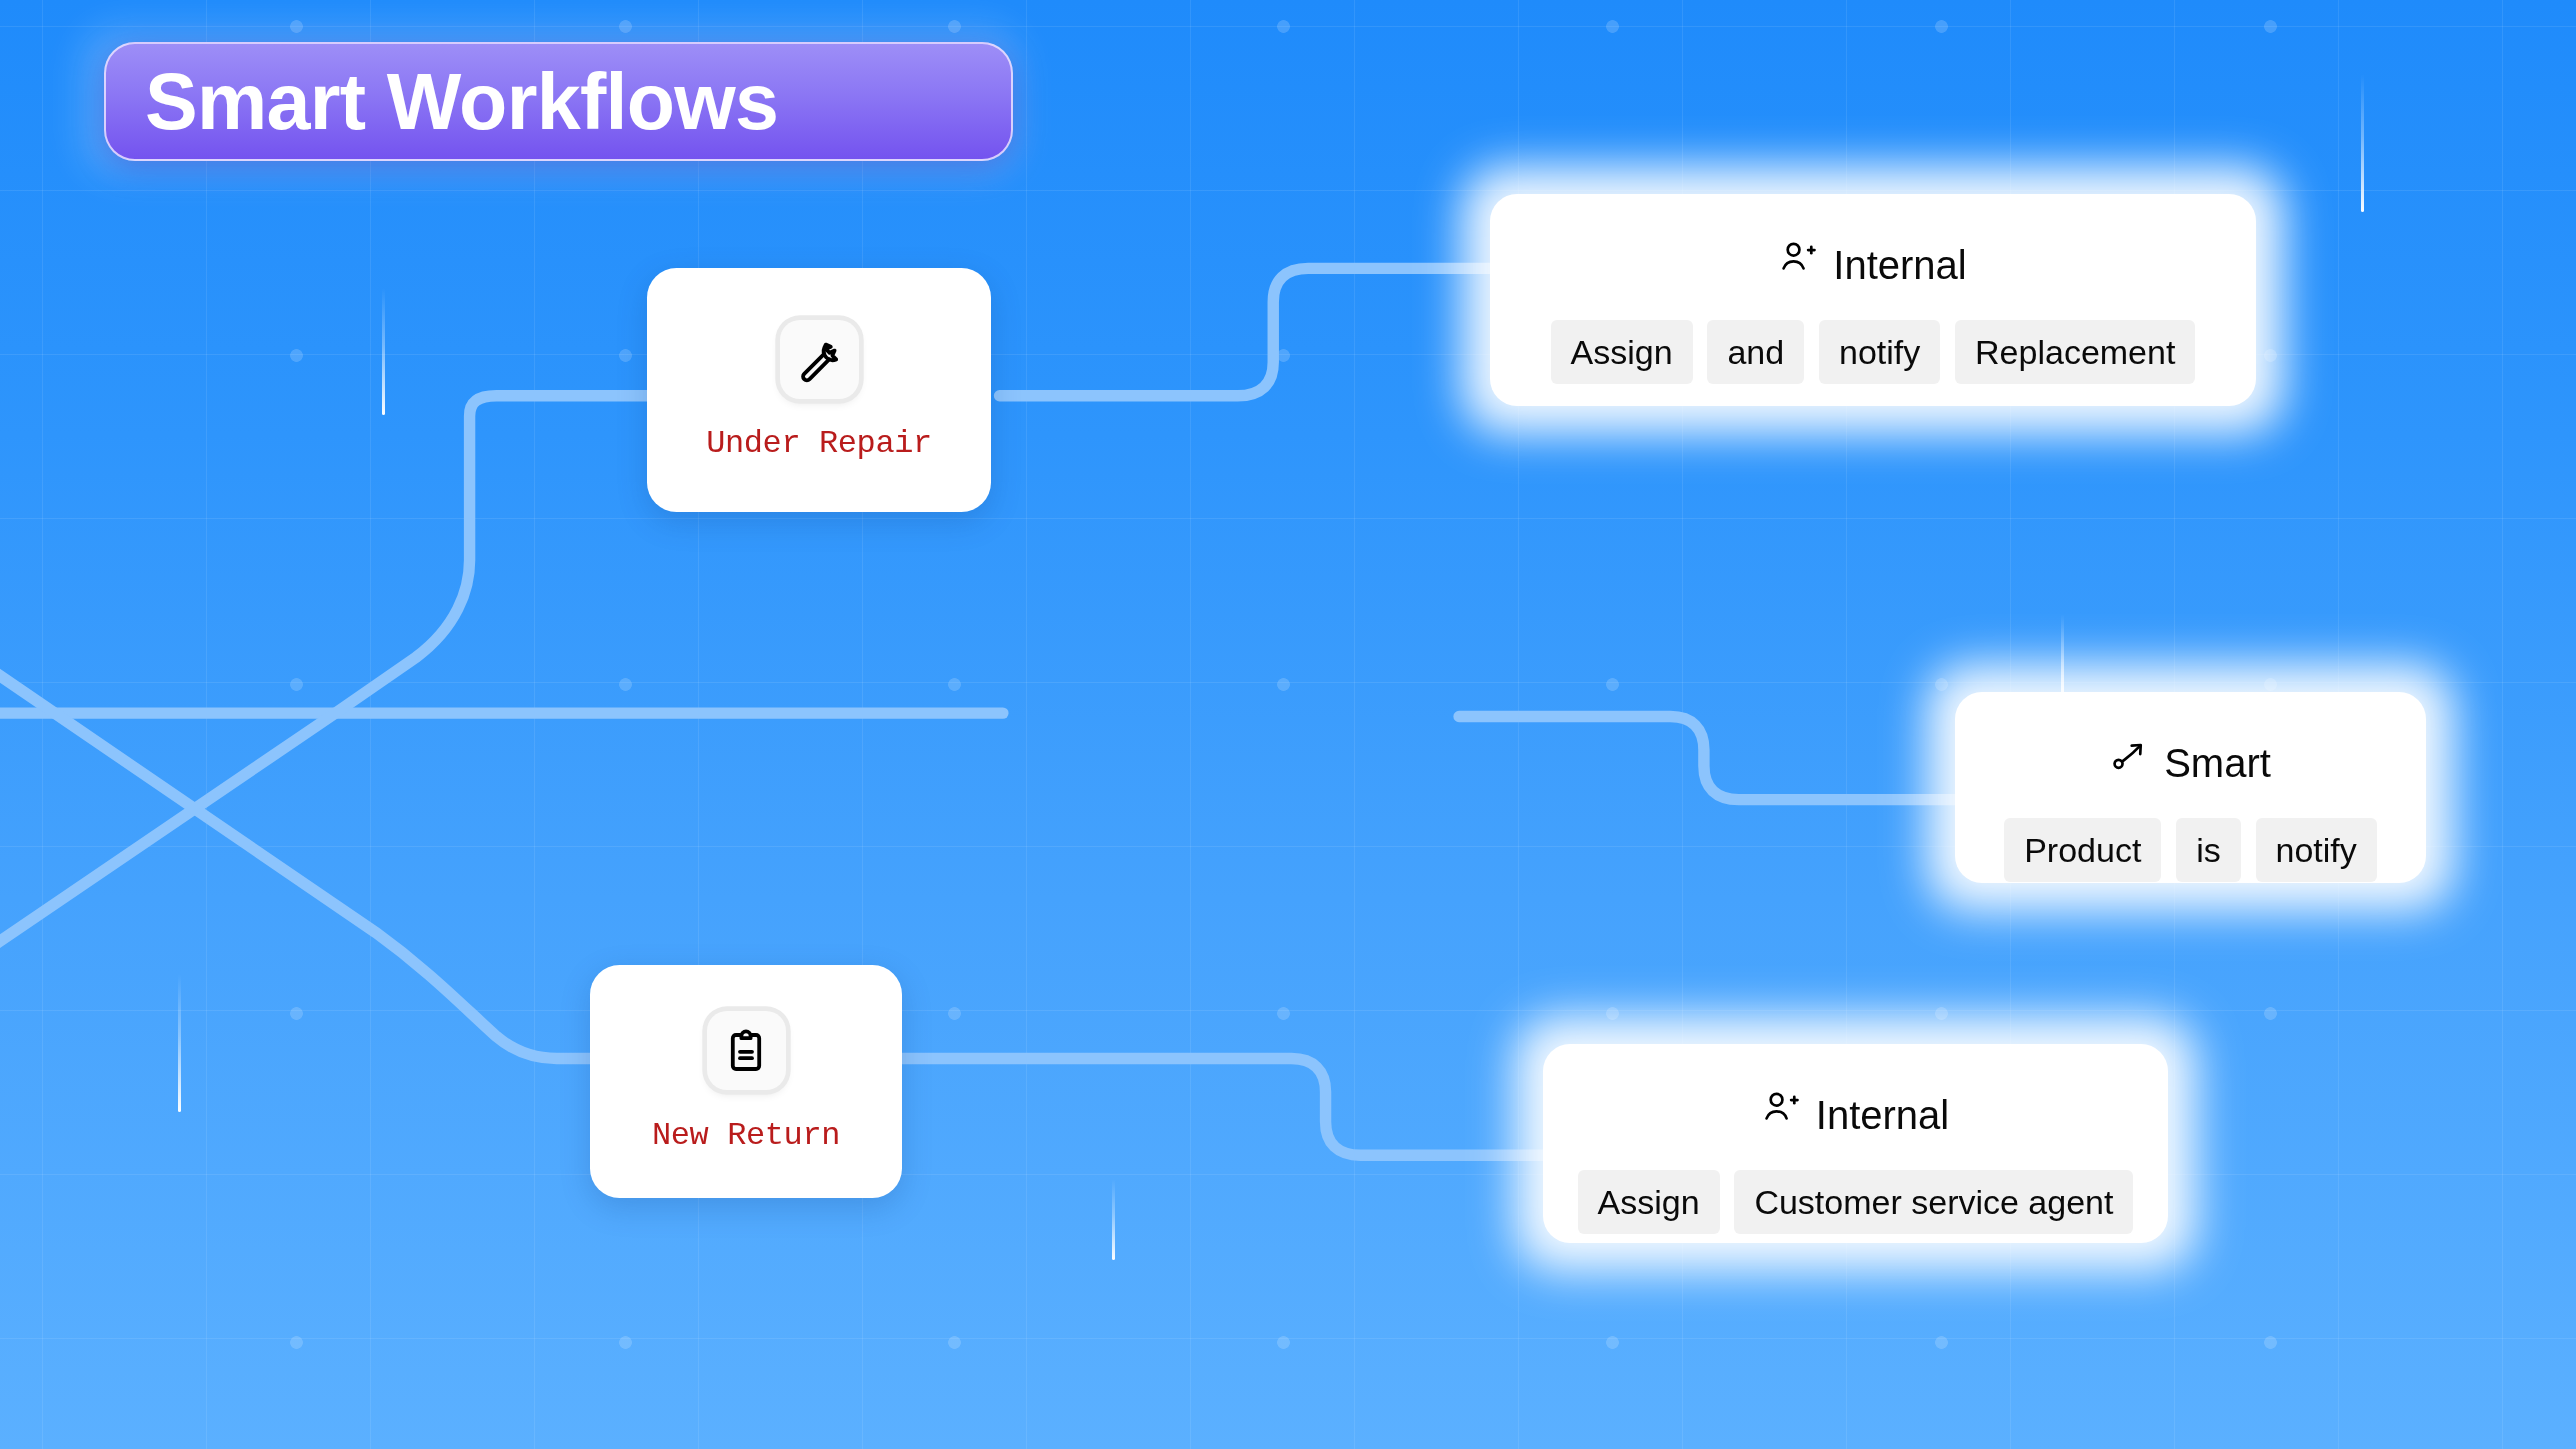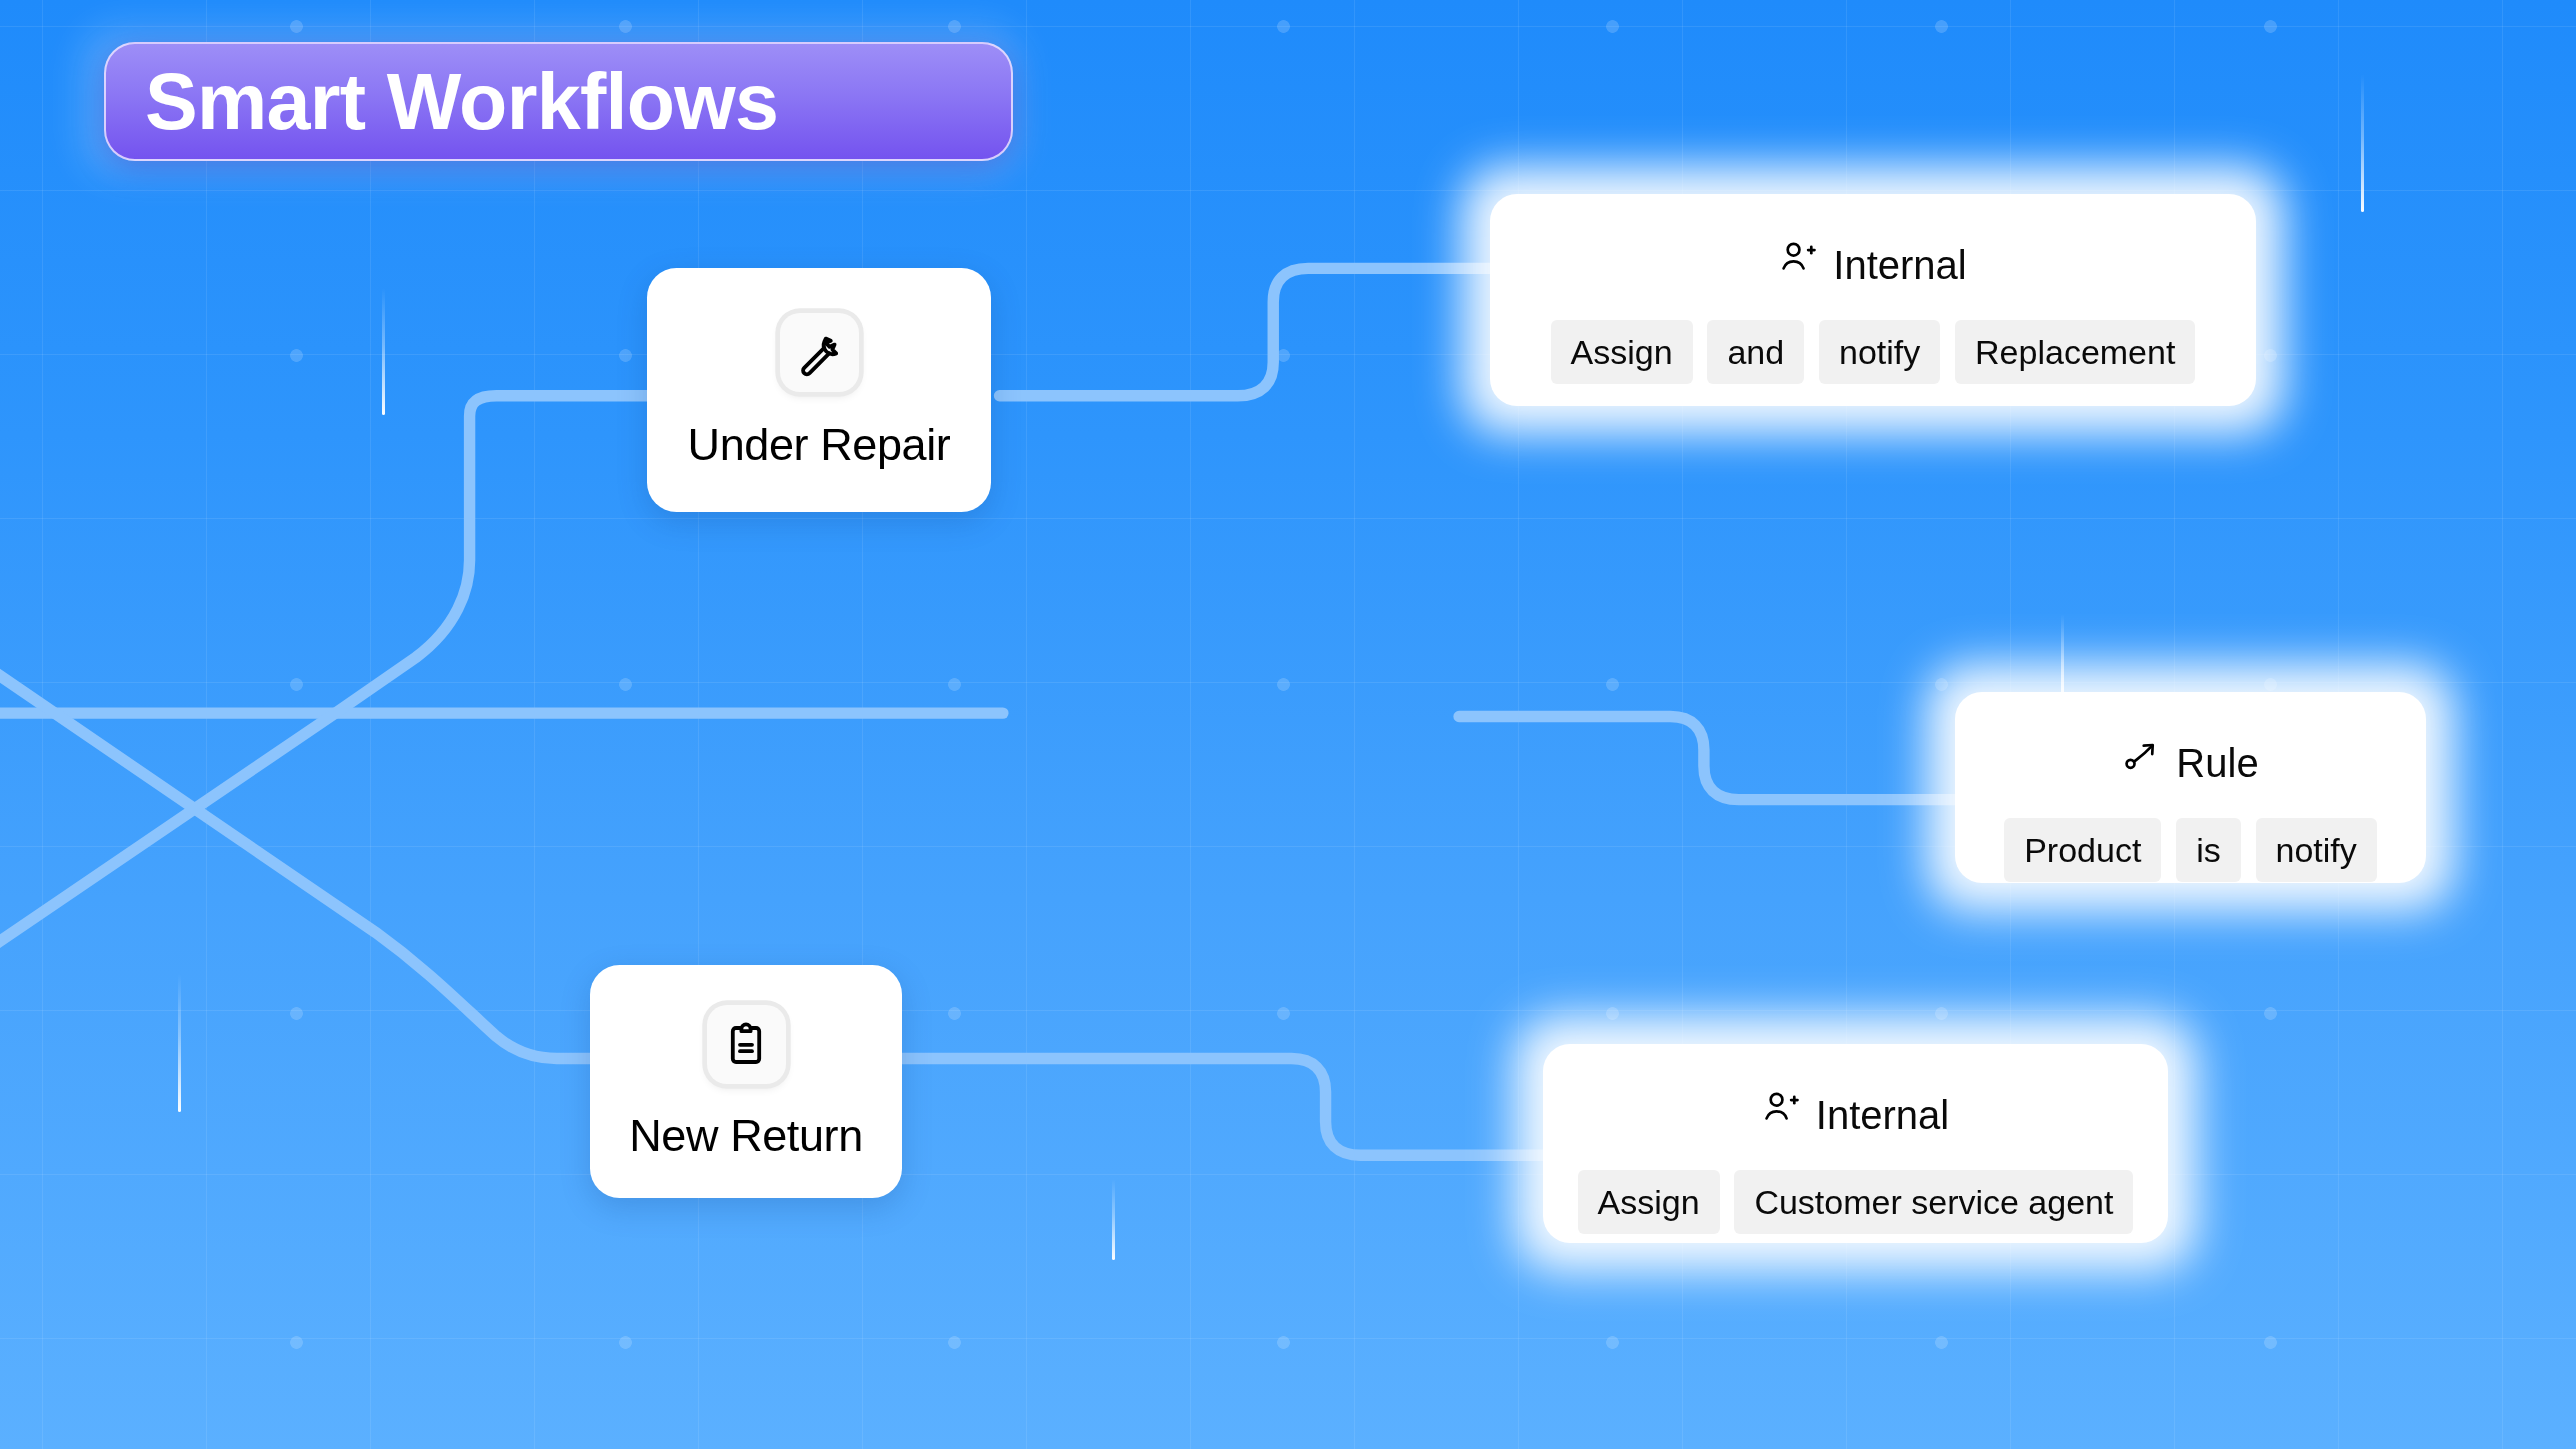--- a/index.html
+++ b/index.html
@@ -107,26 +107,27 @@
     border-radius: 20px;
     background: #fafafa;
     box-shadow: 0 0 0 4.7px #eaeaea, 0 4px 9.4px rgba(0,0,0,0.10);
     display: flex;
     align-items: center;
     justify-content: center;
     margin-bottom: 29.5px;
   }
   .node-icon-box svg { display: block; }
   .node-label {
-    font-size: 45px;
+    font-size: 32px;
     font-weight: 400;
-    color: #000000;
+    color: #b91c1c;
     letter-spacing: -0.4px;
     white-space: nowrap;
     line-height: 1;
+    font-family: Liberation Mono, monospace;
   }
 
   
   .glow-wrap { position: absolute; }
   .glow {
     position: absolute;
     inset: 0;
     border-radius: 42px;
     background: #ffffff;
     filter: blur(23px);
@@ -262,21 +263,21 @@
     <div class="glow"></div>
     <div class="act-card">
       <div class="act-head">
         <span>
           <svg width="38" height="38" viewBox="0 0 24 24" fill="none" stroke="#000" stroke-width="1.7" stroke-linecap="round" stroke-linejoin="round">
             <circle cx="5.4" cy="17.6" r="2.5"></circle>
             <path d="M7.6 16.2C10.6 13.8 13.4 12.2 18.6 6.6"></path>
             <polyline points="13.7,6.1 19.4,5.7 19.1,11.4"></polyline>
           </svg>
         </span>
-        <span class="act-title">Rule</span>
+        <span class="act-title">Smart</span>
       </div>
       <div class="pill-row">
         <span class="pill">Product</span>
         <span class="pill">is</span>
         <span class="pill">notify</span>
       </div>
     </div>
   </div>
 
   <div class="glow-wrap" style="left:1515px; top:1016px; width:681px; height:255px;">

